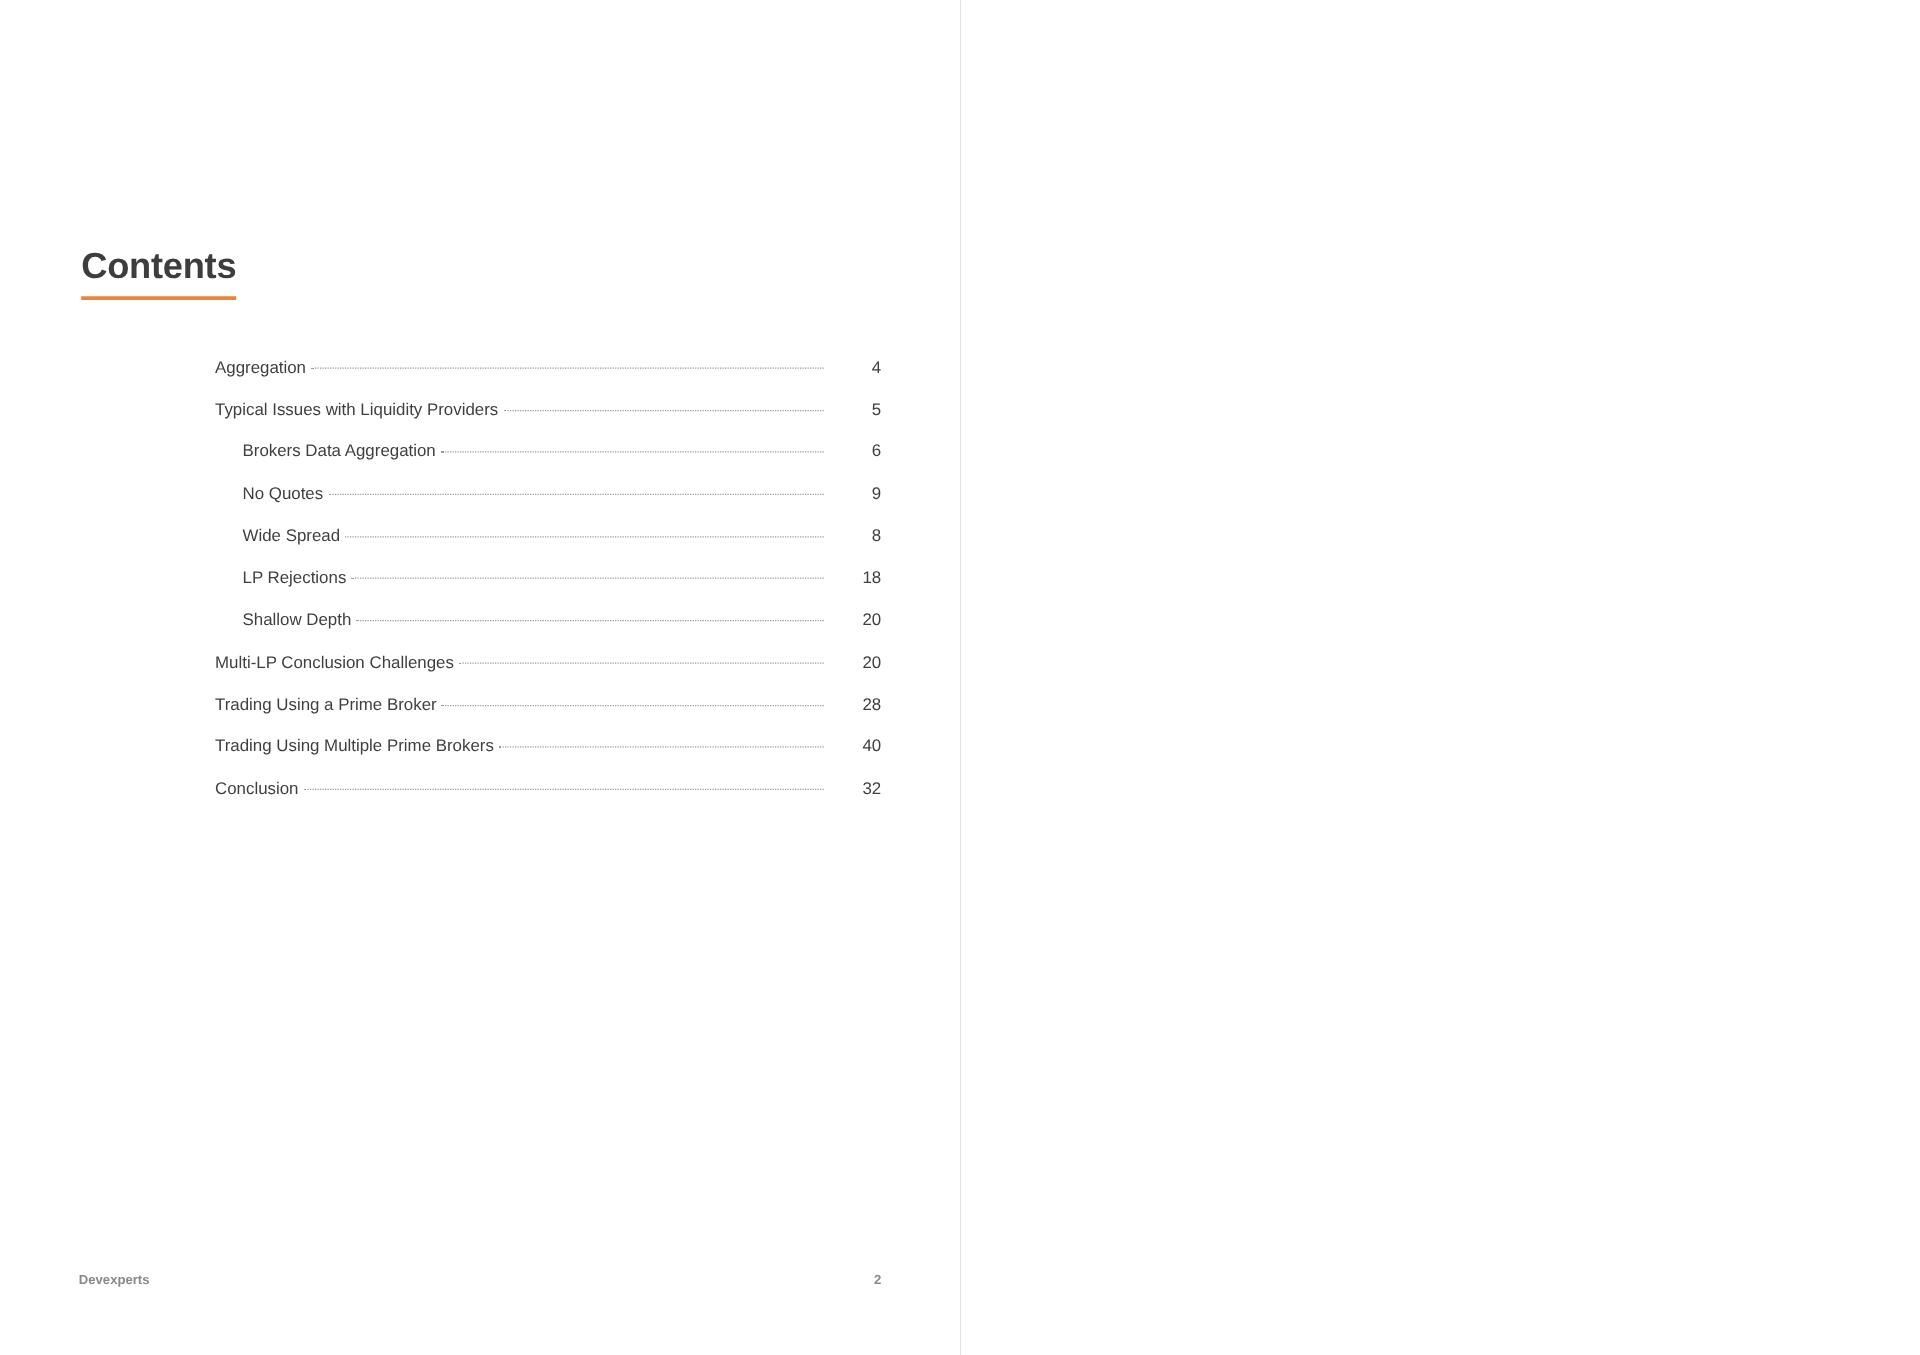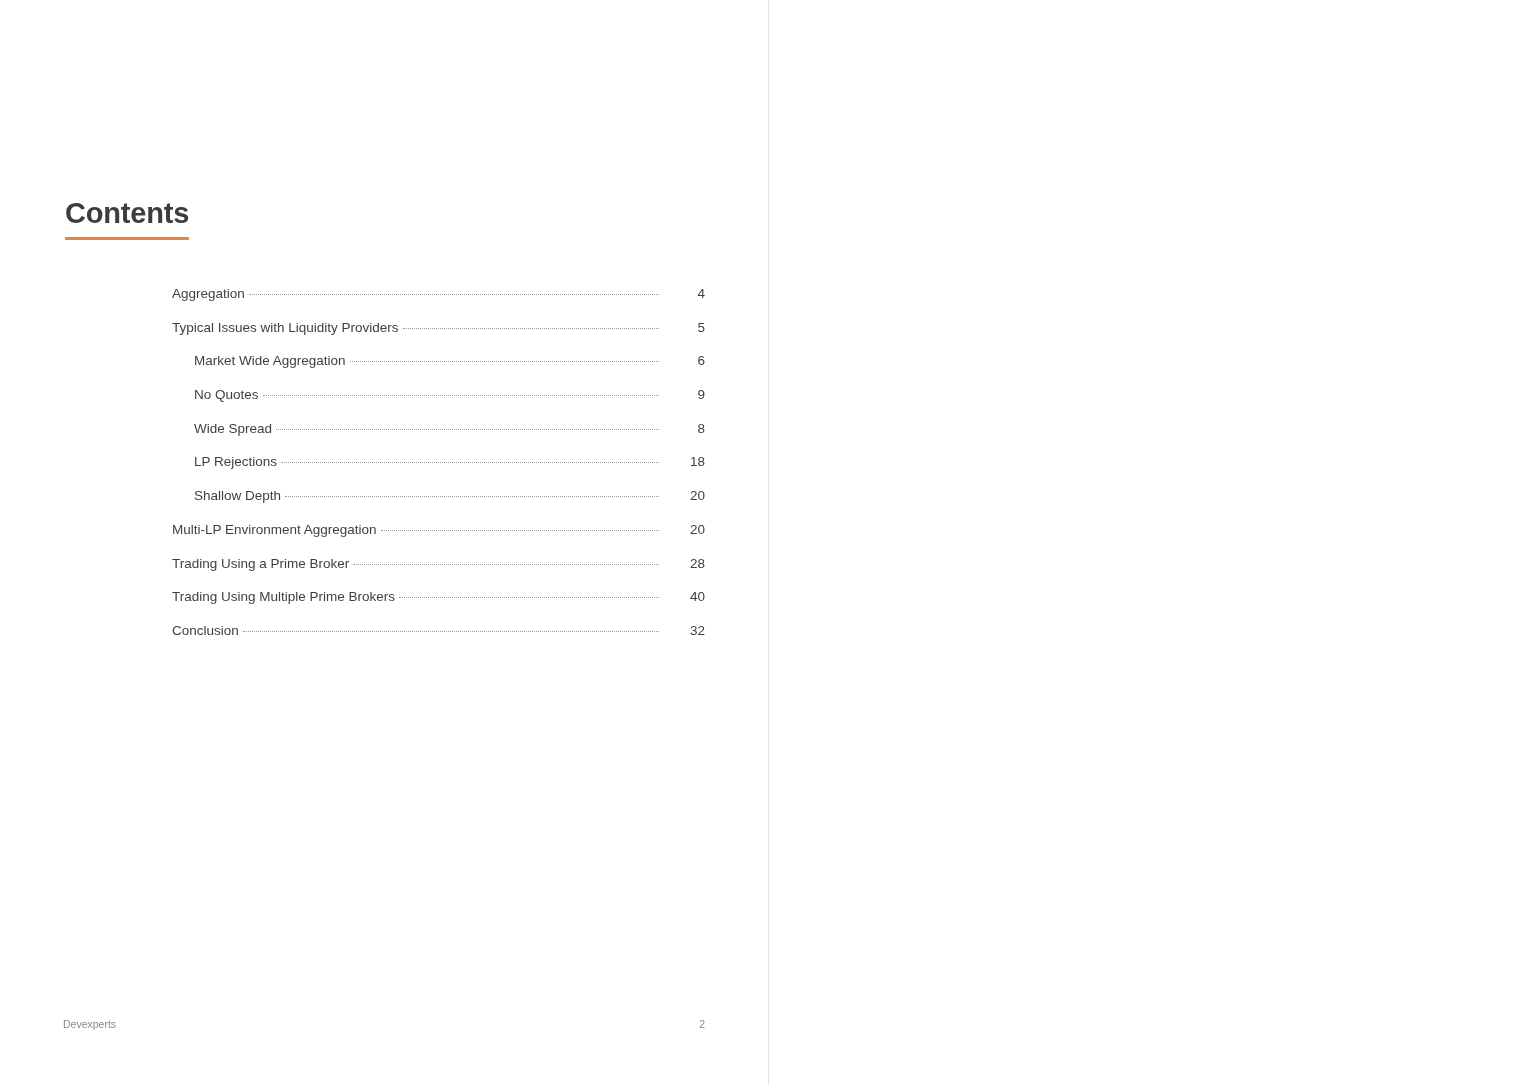--- a/index.html
+++ b/index.html
@@ -68,20 +68,21 @@
     padding-left: 8px;
     font-size: 13.5px;
   }
 
   
   .footer {
     position: absolute;
     bottom: 54px;
     font-size: 10.5px;
     color: #8a8a8a;
+    font-weight: bold;
   }
   .footer-brand-l { left: 63px; }
   .footer-num-l   { left: 683px; width: 22px; text-align: right; }
 </style>
 </head>
 <body>
 
 <div class="spread">
 
   <div class="page page-left">
@@ -95,21 +96,21 @@
           <span class="toc-label">Aggregation</span>
           <span class="toc-dots"></span>
           <span class="toc-page">4</span>
         </div>
         <div class="toc-row">
           <span class="toc-label">Typical Issues with Liquidity Providers</span>
           <span class="toc-dots"></span>
           <span class="toc-page">5</span>
         </div>
         <div class="toc-row lvl2">
-          <span class="toc-label">Market Wide Aggregation</span>
+          <span class="toc-label">Brokers Data Aggregation</span>
           <span class="toc-dots"></span>
           <span class="toc-page">6</span>
         </div>
         <div class="toc-row lvl2">
           <span class="toc-label">No Quotes</span>
           <span class="toc-dots"></span>
           <span class="toc-page">9</span>
         </div>
         <div class="toc-row lvl2">
           <span class="toc-label">Wide Spread</span>
@@ -120,21 +121,21 @@
           <span class="toc-label">LP Rejections</span>
           <span class="toc-dots"></span>
           <span class="toc-page">18</span>
         </div>
         <div class="toc-row lvl2">
           <span class="toc-label">Shallow Depth</span>
           <span class="toc-dots"></span>
           <span class="toc-page">20</span>
         </div>
         <div class="toc-row">
-          <span class="toc-label">Multi-LP Environment Aggregation</span>
+          <span class="toc-label">Multi-LP Conclusion Challenges</span>
           <span class="toc-dots"></span>
           <span class="toc-page">20</span>
         </div>
         <div class="toc-row">
           <span class="toc-label">Trading Using a Prime Broker</span>
           <span class="toc-dots"></span>
           <span class="toc-page">28</span>
         </div>
         <div class="toc-row">
           <span class="toc-label">Trading Using Multiple Prime Brokers</span>

